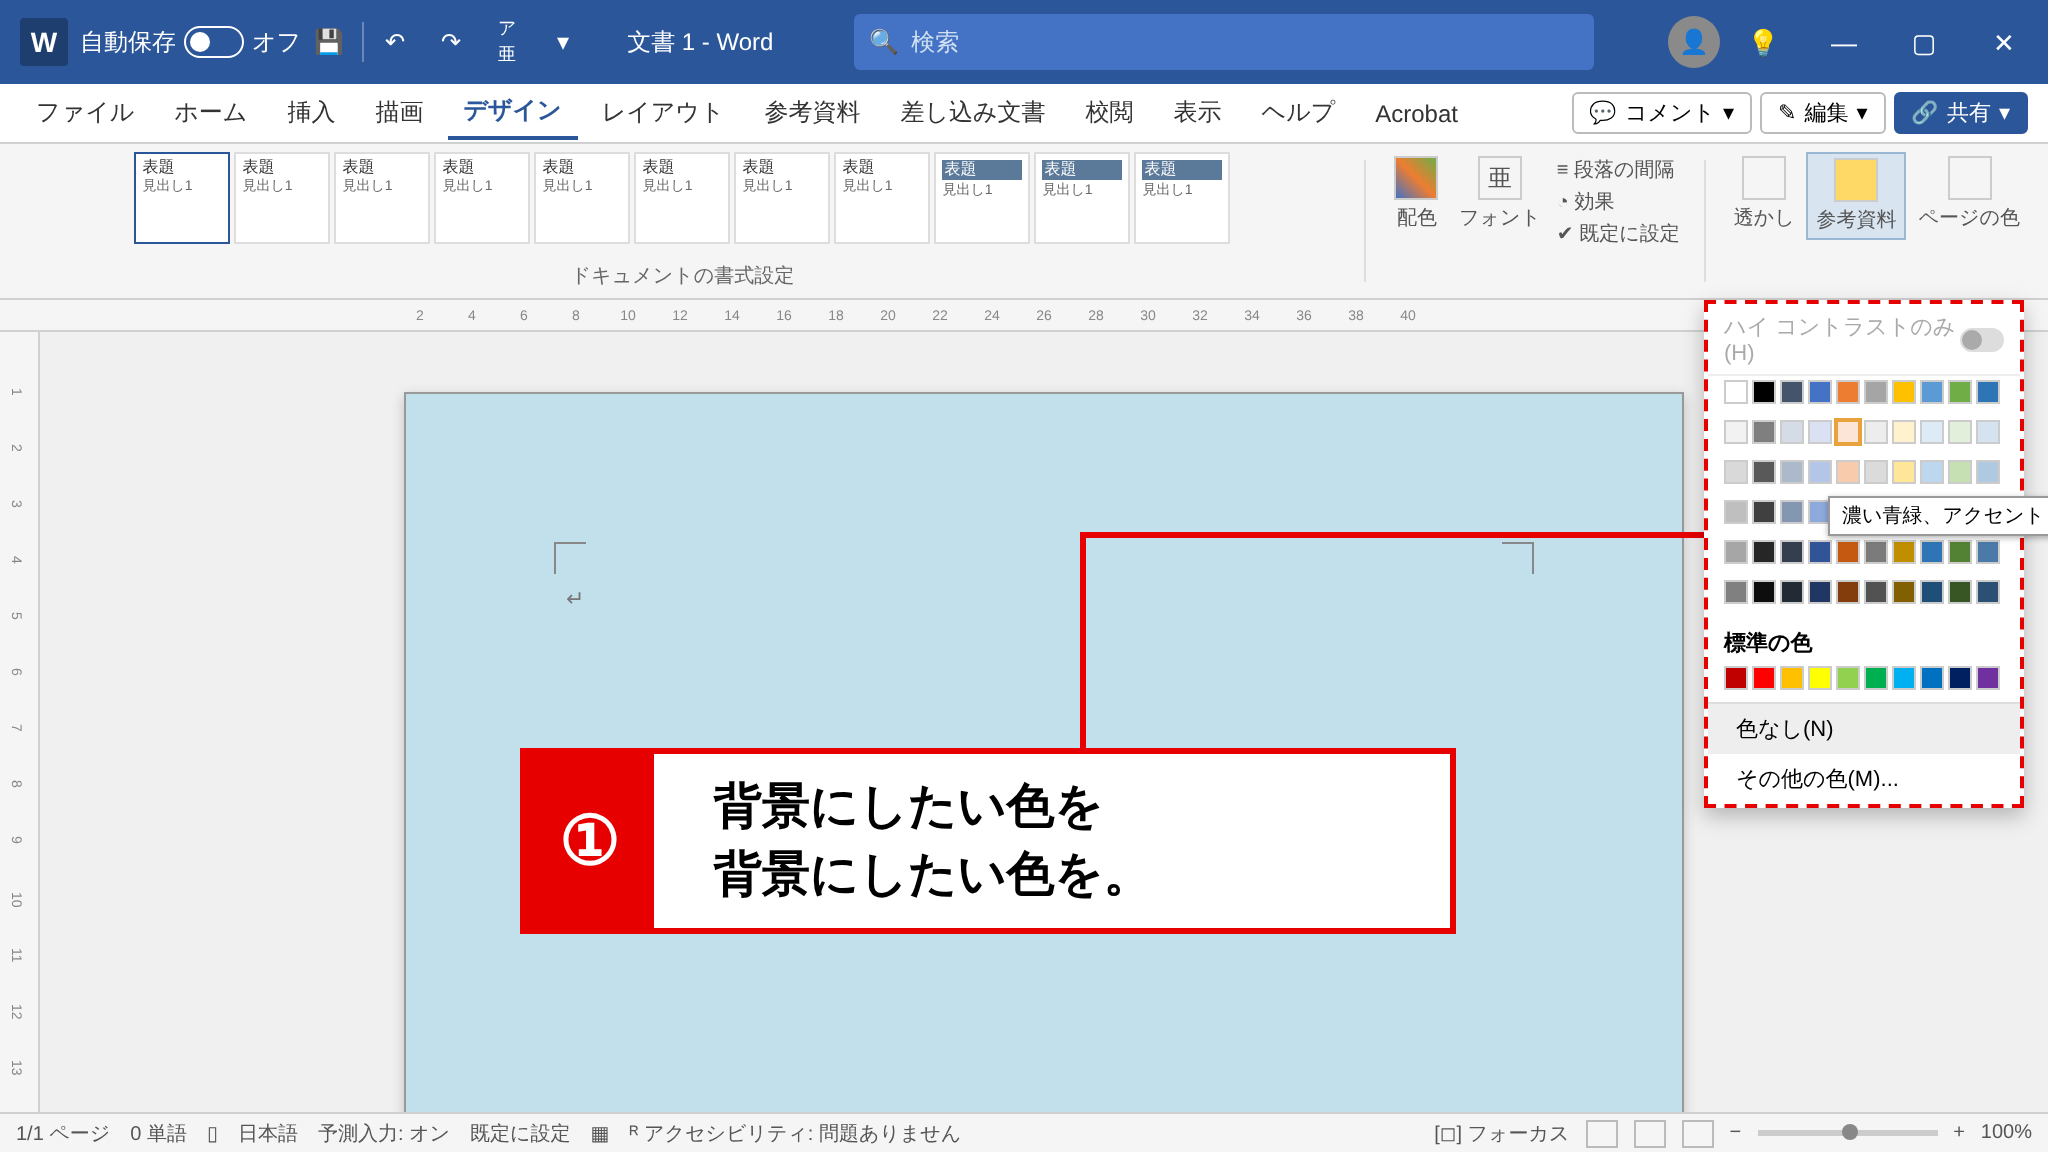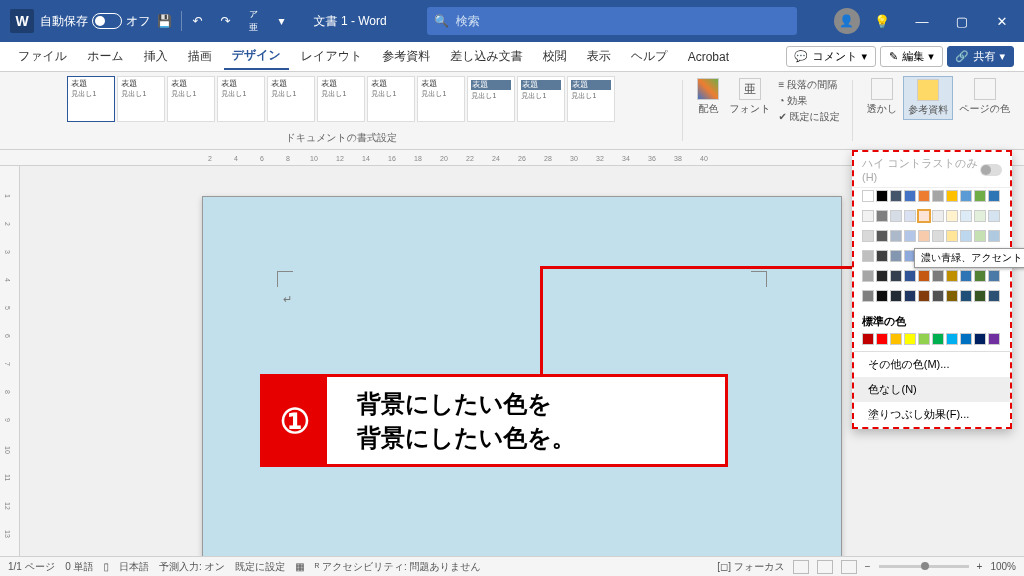--- a/index.html
+++ b/index.html
@@ -369,23 +369,22 @@
       <div class="sw" style="background: rgb(255, 192, 0);"></div>
       <div class="sw" style="background: rgb(255, 255, 0);"></div>
       <div class="sw" style="background: rgb(146, 208, 80);"></div>
       <div class="sw" style="background: rgb(0, 176, 80);"></div>
       <div class="sw" style="background: rgb(0, 176, 240);"></div>
       <div class="sw" style="background: rgb(0, 112, 192);"></div>
       <div class="sw" style="background: rgb(0, 32, 96);"></div>
       <div class="sw" style="background: rgb(112, 48, 160);"></div>
     </div>
   <hr>
+  <div class="menu-item hover">色なし(N)</div>
   <div class="menu-item">その他の色(M)...</div>
-  <div class="menu-item hover">色なし(N)</div>
-  <div class="menu-item">塗りつぶし効果(F)...</div>
 </div>
 
 <div class="statusbar">
   <span>1/1 ページ</span>
   <span>0 単語</span>
   <span>▯</span>
   <span>日本語</span>
   <span>予測入力: オン</span>
   <span>既定に設定</span>
   <span>▦</span>

